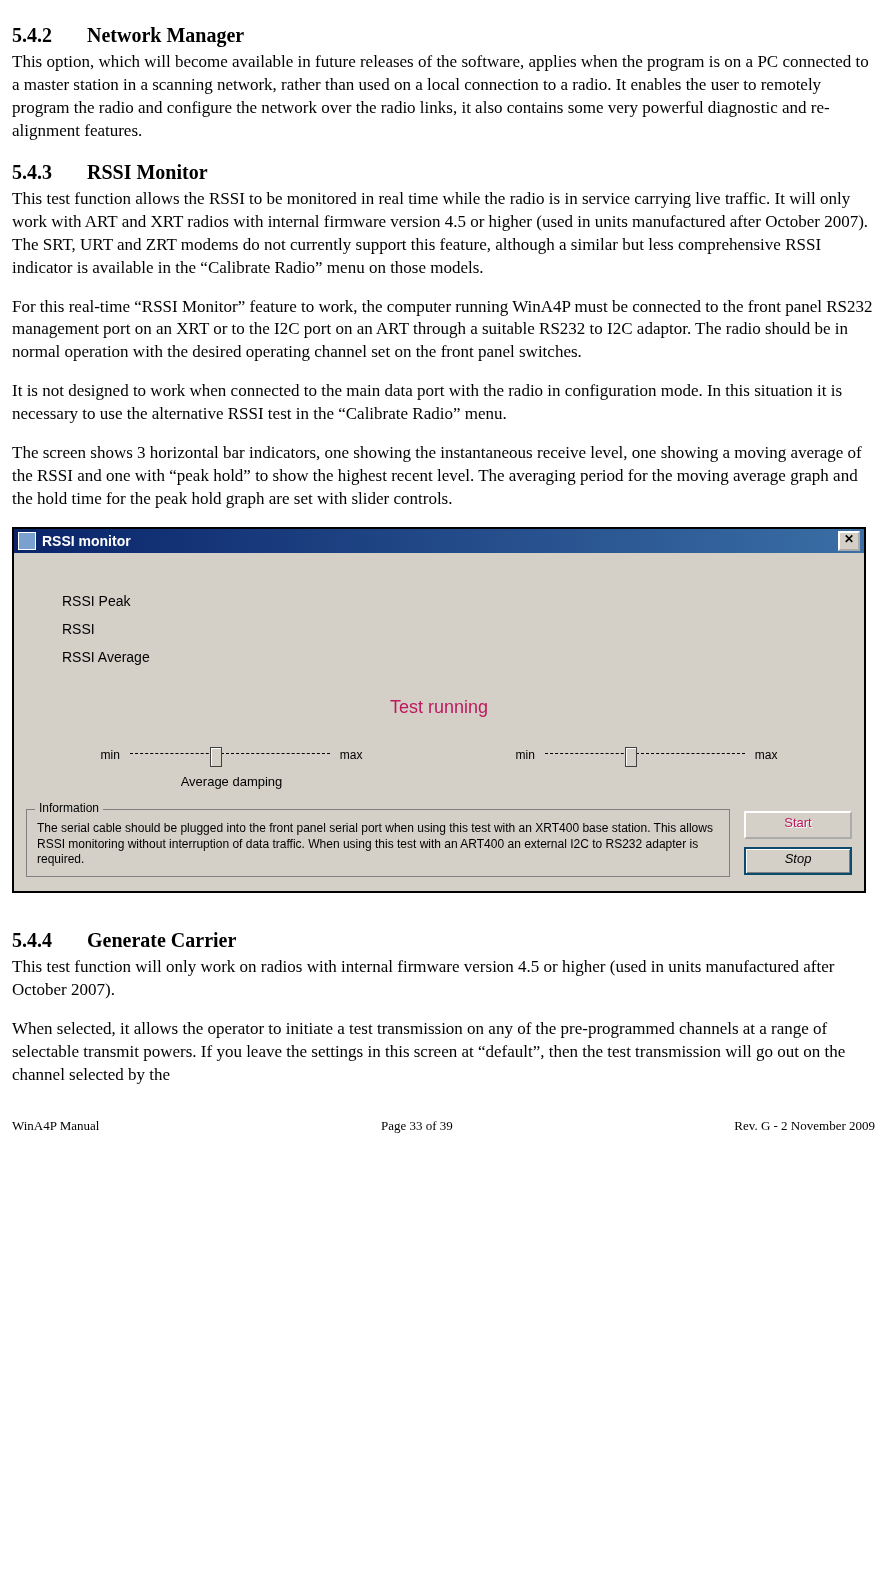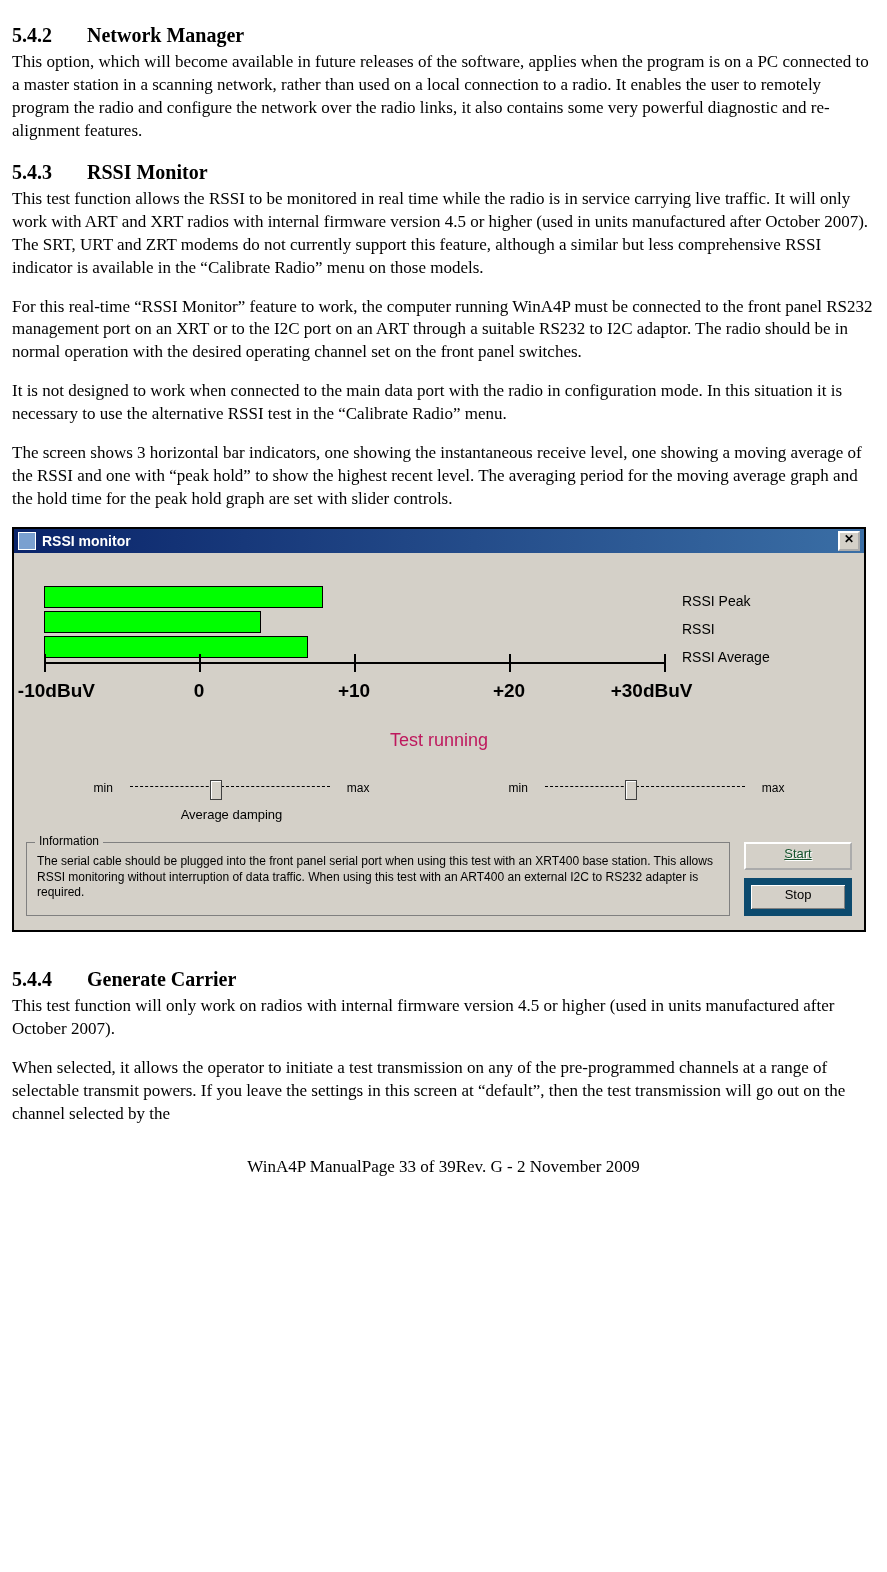--- a/index.html
+++ b/index.html
@@ -100,21 +100,21 @@
     font-family: Liberation Sans, sans-serif;
     padding: 14px 0 28px 0;
   }
 
   .sliders {
     display:flex;
     gap: 40px;
     padding: 0 30px 18px 30px;
   }
   .slider-block { flex:1; text-align:center; }
-  .slider-row { display:flex; align-items:center; gap:17px; justify-content:center; }
+  .slider-row { display:flex; align-items:center; gap:10px; justify-content:center; }
   .slider-row .lbl { font-size:12px; }
   .slider-track {
     width: 200px; height: 3px;
     border-top: 1px dashed #000;
     position: relative;
     background: transparent;
   }
   .slider-thumb {
     position:absolute; top:-7px;
     width: 10px; height: 18px;
@@ -149,29 +149,29 @@
   .btn-col { width: 108px; display:flex; flex-direction:column; gap:8px; justify-content:center; }
   .winbtn {
     height: 24px;
     border: 2px outset #fff;
     background: #d4d0c8;
     font-family: Tahoma, sans-serif;
     font-size: 13px;
     text-align:center;
     line-height: 20px;
   }
-  .winbtn.disabled { color: #14532d; text-shadow: 1px 1px 0 #fff; text-decoration: underline; }
-  .winbtn.default { border: 7px solid #0c4a6e; box-shadow: inset 1px 1px 0 #fff, inset -1px -1px 0 #808080; }
+  .winbtn.disabled { color: #be185d; text-shadow: 1px 1px 0 #fff; }
+  .winbtn.default { border: 2px solid #0c4a6e; box-shadow: inset 1px 1px 0 #fff, inset -1px -1px 0 #808080; font-style: italic; }
 
   .footer {
     display:flex;
-    justify-content: center;
+    justify-content: space-between;
     padding-top: 28px;
     font-family: "Book Antiqua", Palatino, serif;
-    font-size: 17px;
+    font-size: 13px;
   }
 </style>
 </head>
 <body>
 
 <h3>
   <span class="sec-num">5.4.2</span>
   <span>Network Manager</span>
 </h3>
 <p>This option, which will become available in future releases of the software, applies when the program is on a PC connected to a master station in a scanning network, rather than used on a local connection to a radio.  It enables the user to remotely program the radio and configure the network over the radio links, it also contains some very powerful diagnostic and re-alignment features.</p>
@@ -187,43 +187,20 @@
 
 <div class="dlg">
   <div class="titlebar">
     <div class="icon"></div>
     <span>RSSI monitor</span>
     <div class="spacer"></div>
     <div class="closebtn">✕</div>
   </div>
 
   <div class="chart-area">
-    <div class="bars-col">
-      <div class="bar-track">
-        <div class="bar-fill" style="width:45%"></div>
-      </div>
-      <div class="bar-track">
-        <div class="bar-fill" style="width:35%"></div>
-      </div>
-      <div class="bar-track">
-        <div class="bar-fill" style="width:42.5%"></div>
-      </div>
-      <div class="axis">
-        <div class="tick" style="left:0%"></div>
-        <div class="tick" style="left:25%"></div>
-        <div class="tick" style="left:50%"></div>
-        <div class="tick" style="left:75%"></div>
-        <div class="tick" style="left:100%"></div>
-        <div class="ticklabel bold" style="left:2%">-10dBuV</div>
-        <div class="ticklabel bold" style="left:25%">0</div>
-        <div class="ticklabel bold" style="left:50%">+10</div>
-        <div class="ticklabel bold" style="left:75%">+20</div>
-        <div class="ticklabel bold" style="left:98%">+30dBuV</div>
-      </div>
-    </div>
     <div class="legend-col">
       <div class="legend-row">RSSI Peak</div>
       <div class="legend-row">RSSI</div>
       <div class="legend-row">RSSI Average</div>
     </div>
   </div>
 
   <div class="status">Test running</div>
 
   <div class="sliders">

